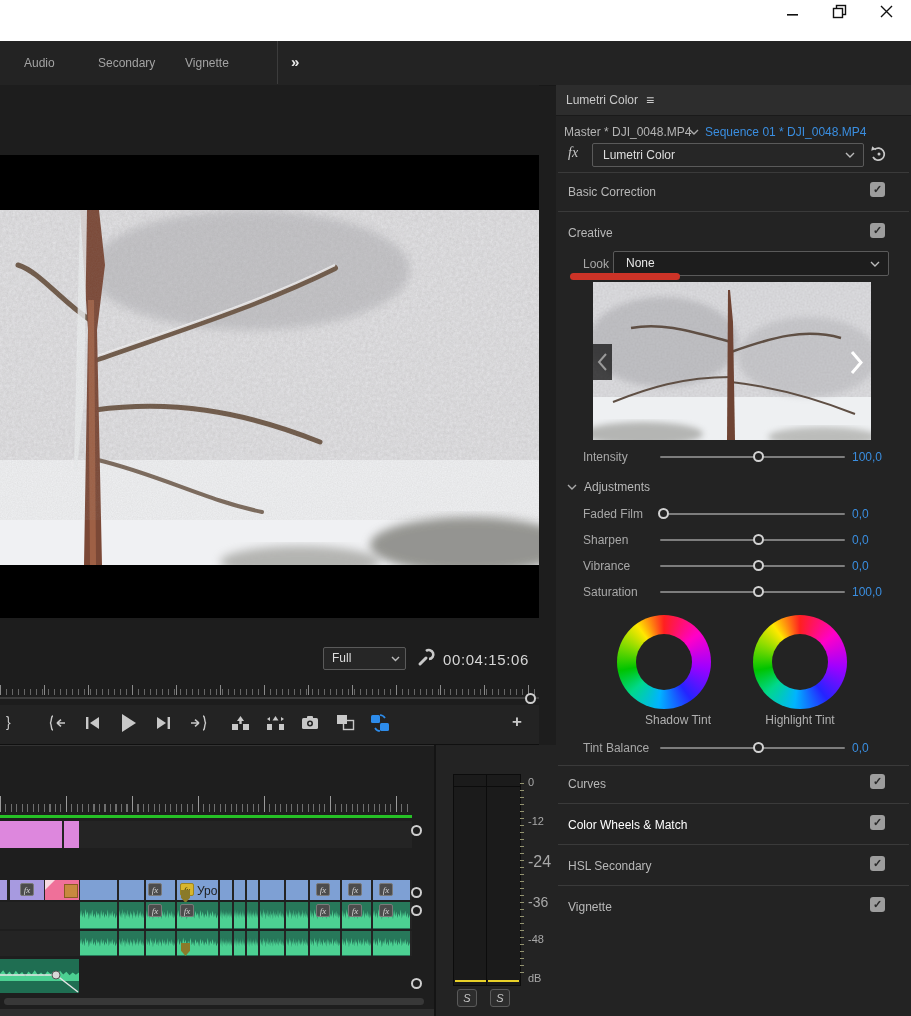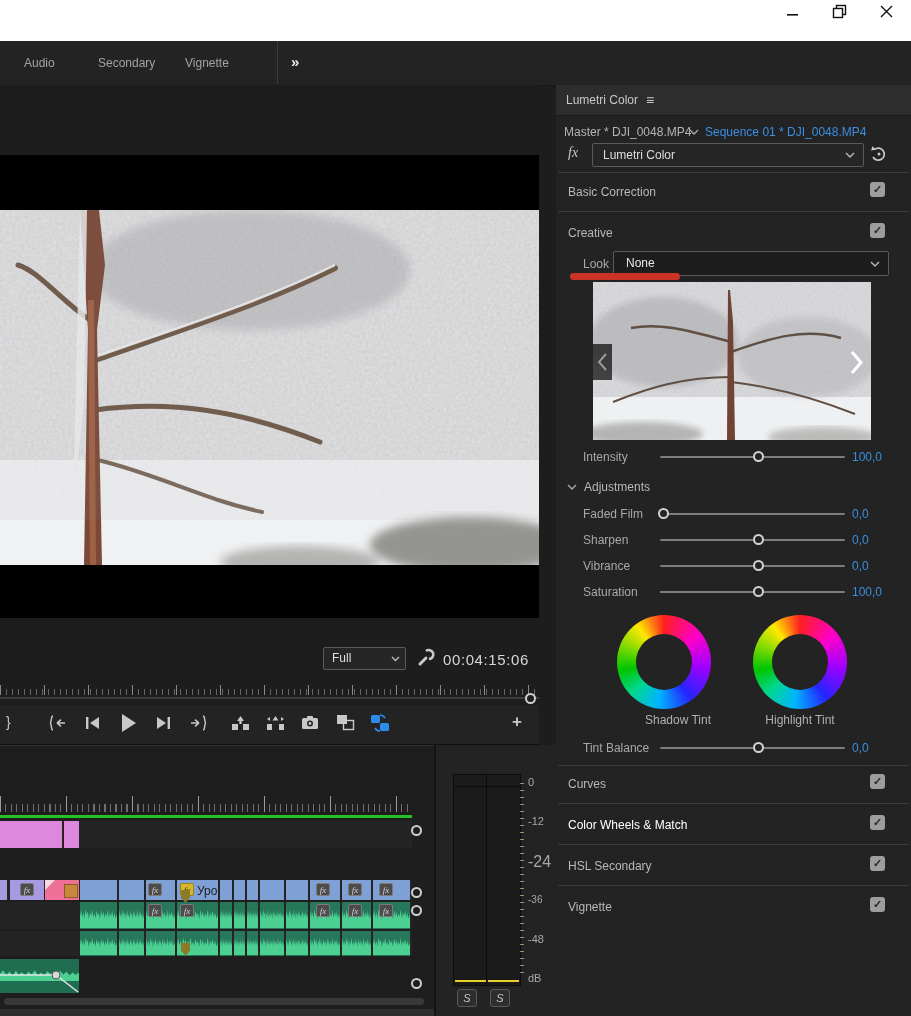--- a/index.html
+++ b/index.html
@@ -343,21 +343,21 @@
     <div class="abs" style="left:17px;top:29px;width:66px;height:210px;background:#1b1b1b;border:1px solid #0c0c0c">
       <div class="abs" style="left:0;top:0;width:66px;height:11px;border-bottom:1px solid #0c0c0c"></div>
       <div class="abs vsep" style="left:32px;top:0;height:210px;background:#0c0c0c"></div>
       <div class="abs" style="left:1px;top:205px;width:31px;height:2px;background:#e8d028"></div>
       <div class="abs" style="left:34px;top:205px;width:31px;height:2px;background:#e8d028"></div>
     </div>
     <div class="abs meterticks" style="left:84px;top:38px;width:4px;height:196px"></div>
     <span class="abs lbl" style="left:92px;top:31px;font-size:11px">0</span>
     <span class="abs lbl" style="left:92px;top:70px;font-size:11px">-12</span>
     <span class="abs lbl" style="left:92px;top:108px;font-size:16px">-24</span>
-    <span class="abs lbl" style="left:92px;top:149px;font-size:10px">-36</span>
+    <span class="abs lbl" style="left:92px;top:149px;font-size:14px">-36</span>
     <span class="abs lbl" style="left:92px;top:188px;font-size:11px">-48</span>
     <span class="abs lbl" style="left:92px;top:227px;font-size:11px">dB</span>
     <div class="abs sbtn" style="left:21px;top:244px">S</div>
     <div class="abs sbtn" style="left:54px;top:244px">S</div>
   </div>
 
   <div class="abs lumetri">
     <div class="abs lum-head">
       <span class="abs" style="left:10px;top:8px">Lumetri Color</span>
       <span class="abs" style="left:90px;top:7px;font-size:14px">≡</span>

